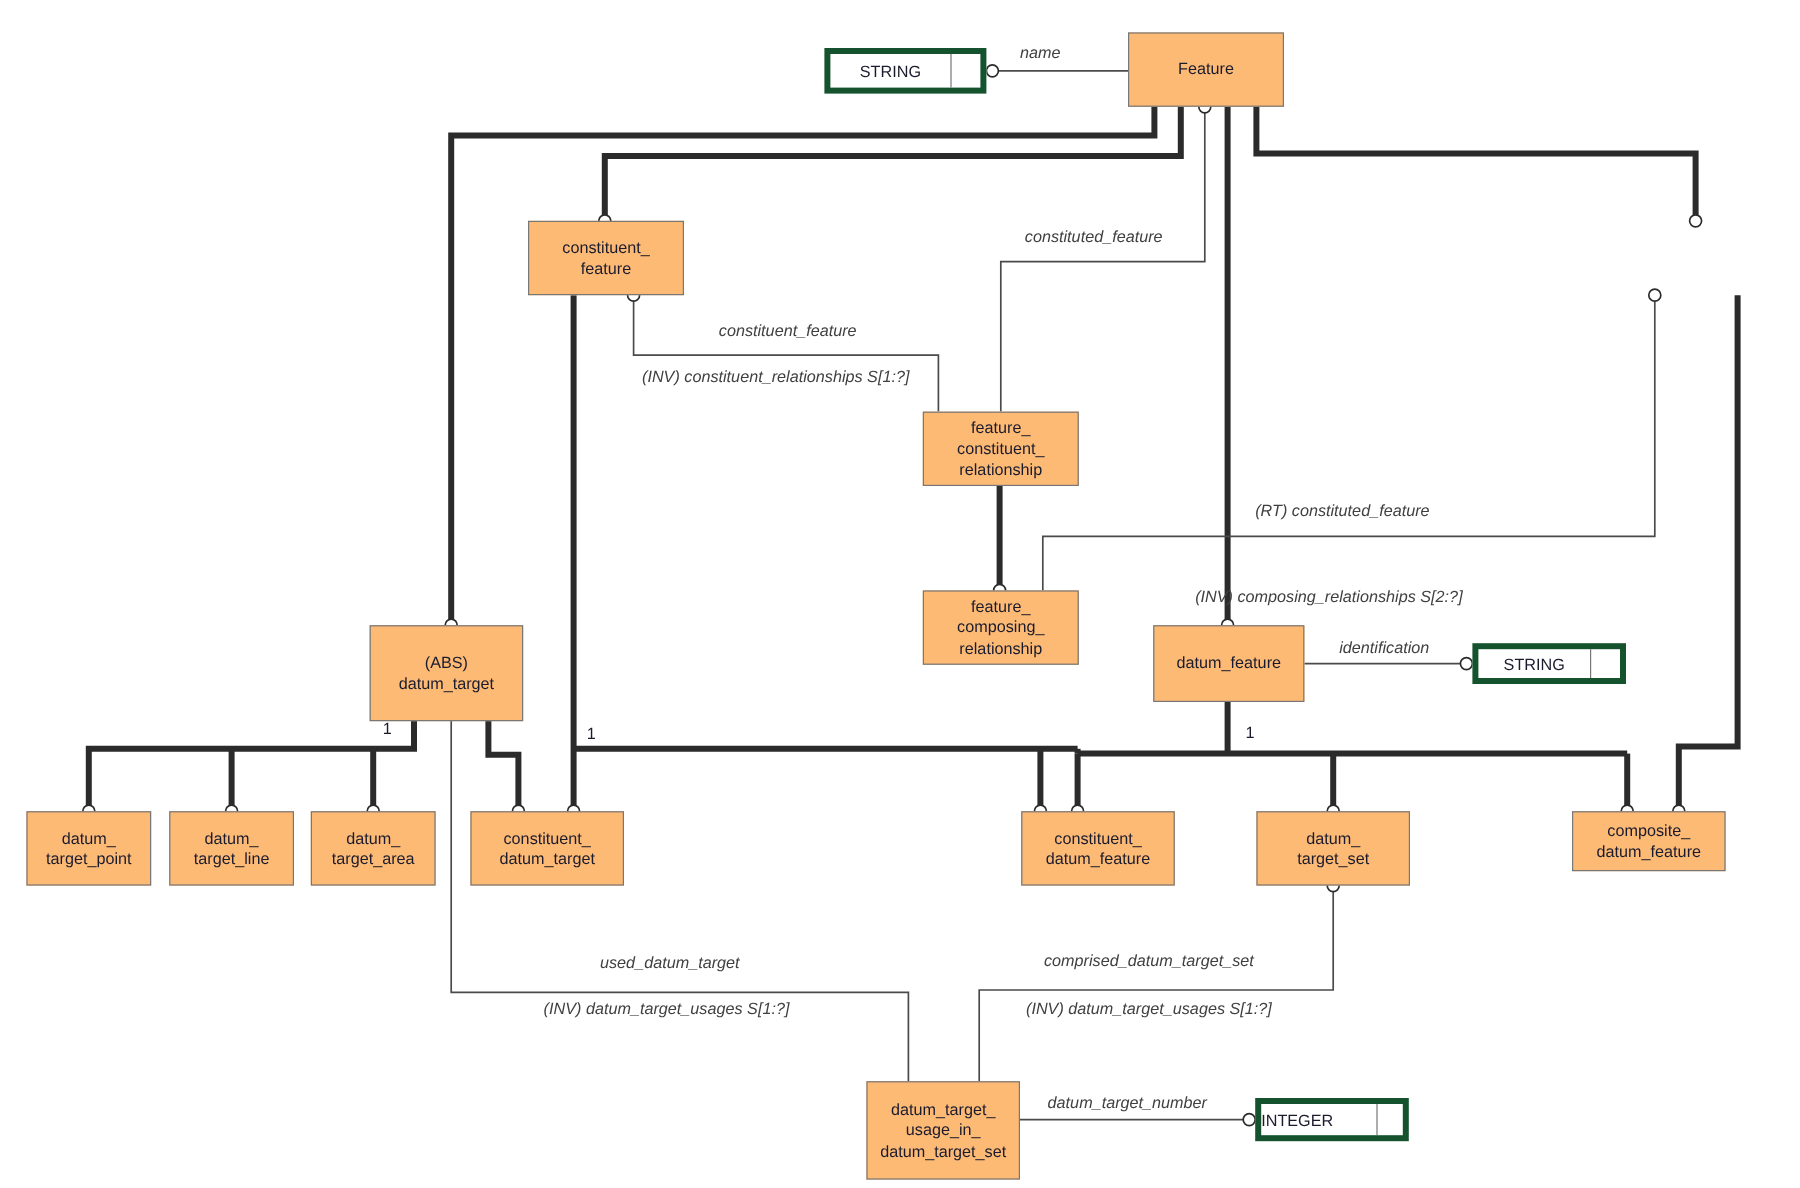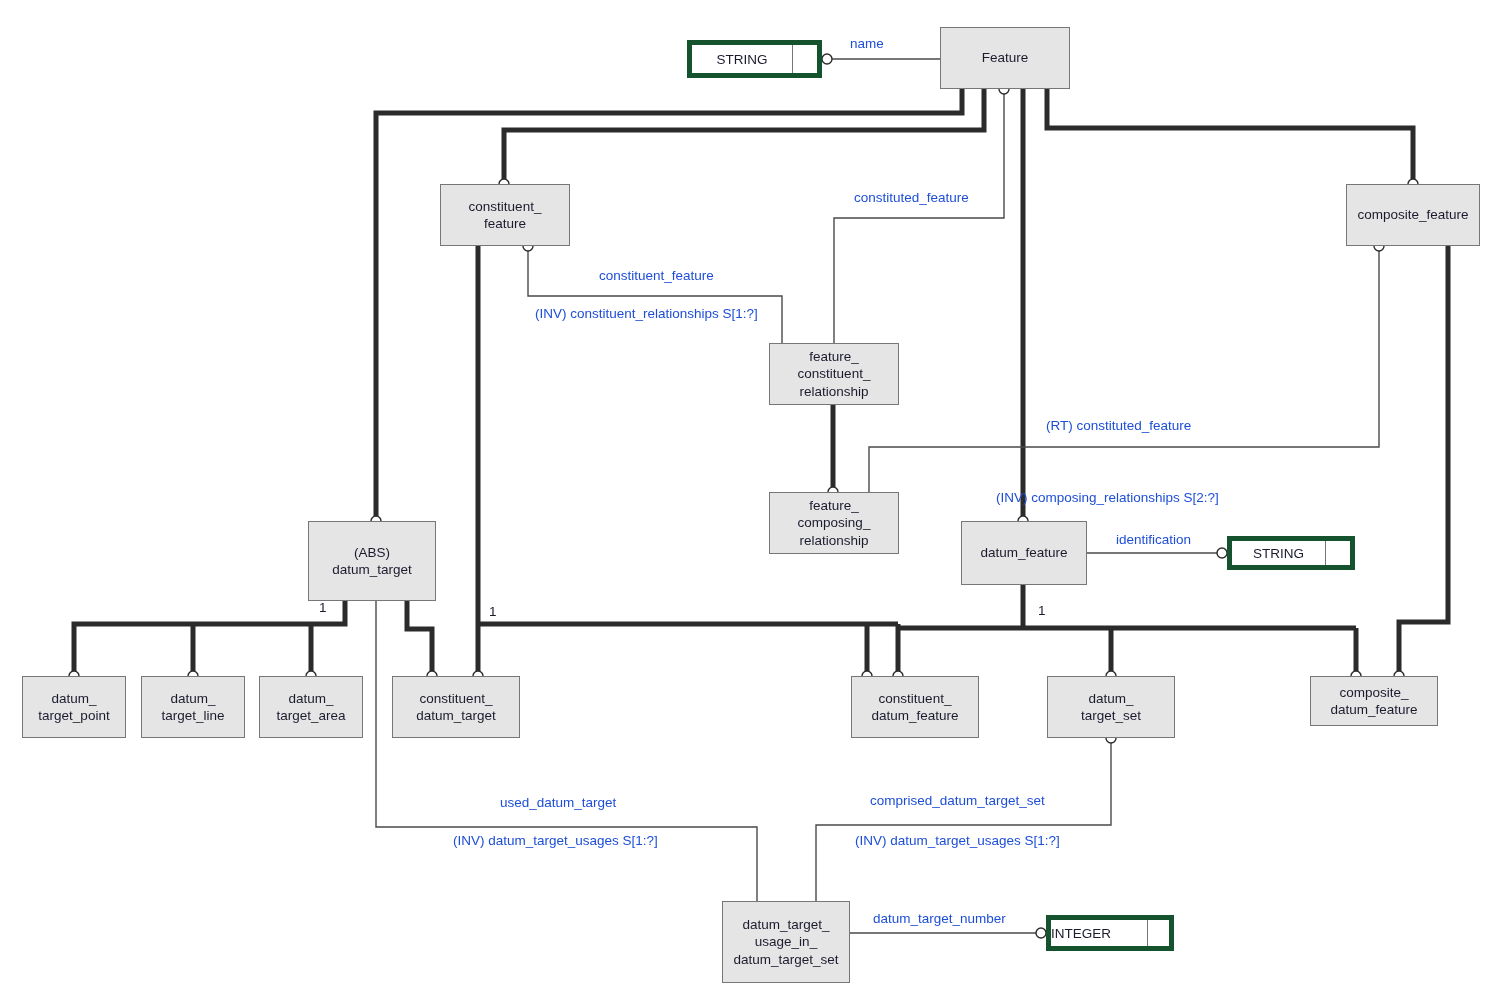--- a/index.html
+++ b/index.html
@@ -1,25 +1,25 @@
 <!DOCTYPE html>
 <html><head>
 <meta charset="utf-8">
 <style>
   html,body{margin:0;padding:0;background:#ffffff;}
   body{font-family:"Liberation Sans", sans-serif;}
   #canvas{position:relative;width:1500px;height:990px;background:#ffffff;overflow:hidden;}
   svg#wires{position:absolute;left:0;top:0;width:1500px;height:990px;}
-  .ent{position:absolute;box-sizing:border-box;border:1px solid #777;background:#e5e5e5;
+  .ent{position:absolute;box-sizing:border-box;border:1px solid #777;background:#fdba74;
        display:flex;align-items:center;justify-content:center;text-align:center;
        font-size:13.5px;color:#1b1b2e;line-height:1.28;white-space:pre-line;z-index:3;}
   .prim{position:absolute;box-sizing:border-box;border:5px solid #14532d;background:#fff;z-index:3;display:flex;}
   .prim .pname{flex:1;display:flex;align-items:center;justify-content:center;font-size:13.5px;color:#1b1b2e;}
   .prim .ptail{width:24px;border-left:1px solid #777;}
-  .lbl{position:absolute;font-size:13.5px;color:#1d4ed8;white-space:nowrap;z-index:4;background:transparent;}
+  .lbl{position:absolute;font-size:13.5px;color:#404040;white-space:nowrap;z-index:4;background:transparent;font-style:italic;}
   .card{position:absolute;font-size:13.5px;color:#1b1b2e;z-index:4;}
 </style>
 </head>
 <body>
 
 <div id="canvas">
 
   <svg id="wires" viewBox="0 0 1500 990" xmlns="http://www.w3.org/2000/svg">
     <defs>
       <style>
@@ -134,21 +134,20 @@
       <path class="tn" d="M 850 933 L 1041 933"></path>
       <circle class="cir" cx="1041" cy="933" r="5"></circle>
     </g>
   </svg>
 
   <div class="ent" style="left:940px;top:27px;width:130px;height:62px;">Feature</div>
 
   <div class="ent" style="left:440px;top:184px;width:130px;height:62px;">constituent_
 feature</div>
 
-  <div class="ent" style="left:1346px;top:184px;width:134px;height:62px;">composite_feature</div>
 
   <div class="ent" style="left:769px;top:343px;width:130px;height:62px;">feature_
 constituent_
 relationship</div>
 
   <div class="ent" style="left:769px;top:492px;width:130px;height:62px;">feature_
 composing_
 relationship</div>
 
   <div class="ent" style="left:308px;top:521px;width:128px;height:80px;">(ABS)

